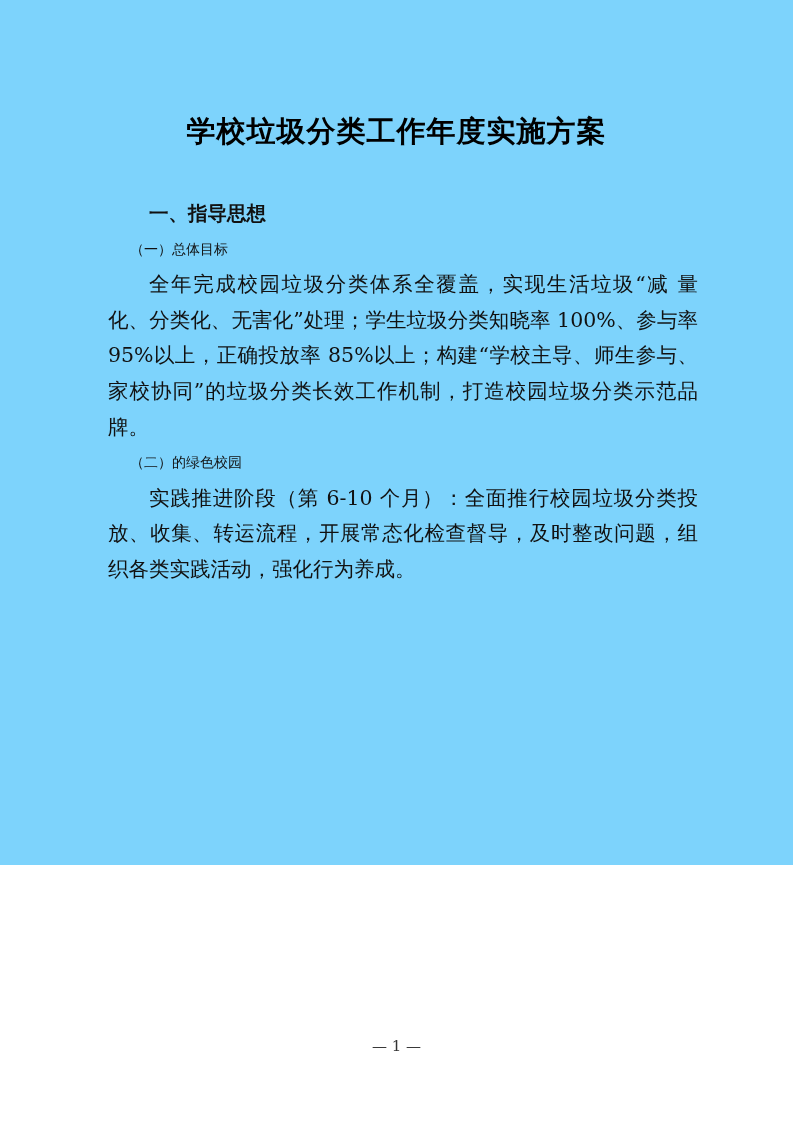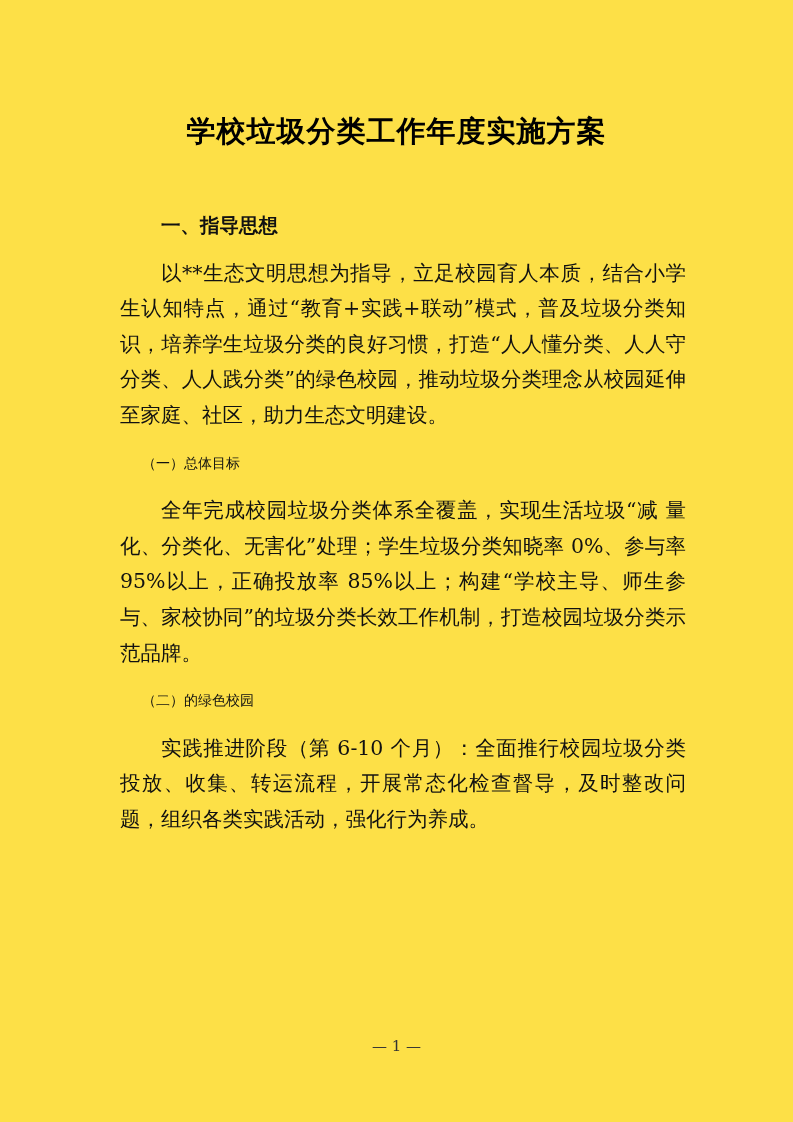--- a/index.html
+++ b/index.html
@@ -1,49 +1,48 @@
 <!DOCTYPE html>
 <html><head>
 <meta charset="utf-8">
 <style>
   html, body { margin: 0; padding: 0; background: #ffffff; }
   body { width: 793px; height: 1122px; position: relative; overflow: hidden; }
   .page {
-    position: absolute; left: 0; top: 0; width: 793px; height: 1122px; background: #fde047;
+    position: absolute; left: 0; top: 0; width: 793px; height: 865px; background: #7dd3fc;
     color: #111;
   }
   .title {
     position: absolute; top: 112px; left: 0; width: 793px; text-align: center;
     font-family: "DejaVu Sans", sans-serif; font-weight: bold; font-size: 29px; letter-spacing: 1px;
     color: #000;
   }
   .body-block {
     position: absolute; left: 108px; top: 196px; width: 590px;
     font-family: "DejaVu Serif", serif; font-size: 20.5px; line-height: 35.6px; color: #111;
   }
-  .body-block p { margin: 12px; text-align: justify; text-align-last: left; }
+  .body-block p { margin: 0; text-align: justify; text-align-last: left; }
   .indent { text-indent: 41px; }
   .h1 { font-family: "DejaVu Sans", sans-serif; font-weight: bold; font-size: 19.5px; padding-left: 41px; }
   .h2 { padding-left: 22px; font-family: "DejaVu Sans", sans-serif; font-size: 14px; }
   .footer {
     position: absolute; top: 1037px; left: 0; width: 793px; text-align: center;
     font-family: "DejaVu Serif", serif; font-size: 15px; color: #333;
   }
 </style>
 </head>
 <body>
 
 <div class="page">
   <div class="title">学校垃圾分类工作年度实施方案</div>
 
   <div class="body-block">
     <p class="h1">一、指导思想</p>
-    <p class="indent">以**生态文明思想为指导，立足校园育人本质，结合小学生认知特点，通过“教育+实践+联动”模式，普及垃圾分类知识，培养学生垃圾分类的良好习惯，打造“人人懂分类、人人守分类、人人践分类”的绿色校园，推动垃圾分类理念从校园延伸至家庭、社区，助力生态文明建设。</p>
 
     <p class="h2">（一）总体目标</p>
-    <p class="indent">全年完成校园垃圾分类体系全覆盖，实现生活垃圾“减 量化、分类化、无害化”处理；学生垃圾分类知晓率 0%、参与率 95%以上，正确投放率 85%以上；构建“学校主导、师生参与、家校协同”的垃圾分类长效工作机制，打造校园垃圾分类示范品牌。</p>
+    <p class="indent">全年完成校园垃圾分类体系全覆盖，实现生活垃圾“减 量化、分类化、无害化”处理；学生垃圾分类知晓率 100%、参与率 95%以上，正确投放率 85%以上；构建“学校主导、师生参与、家校协同”的垃圾分类长效工作机制，打造校园垃圾分类示范品牌。</p>
 
     <p class="h2">（二）的绿色校园</p>
     <p class="indent">实践推进阶段（第 6-10 个月）：全面推行校园垃圾分类投放、收集、转运流程，开展常态化检查督导，及时整改问题，组织各类实践活动，强化行为养成。</p>
   </div>
 
   <div class="footer">— 1 —</div>
 </div>
 
 </body></html>

